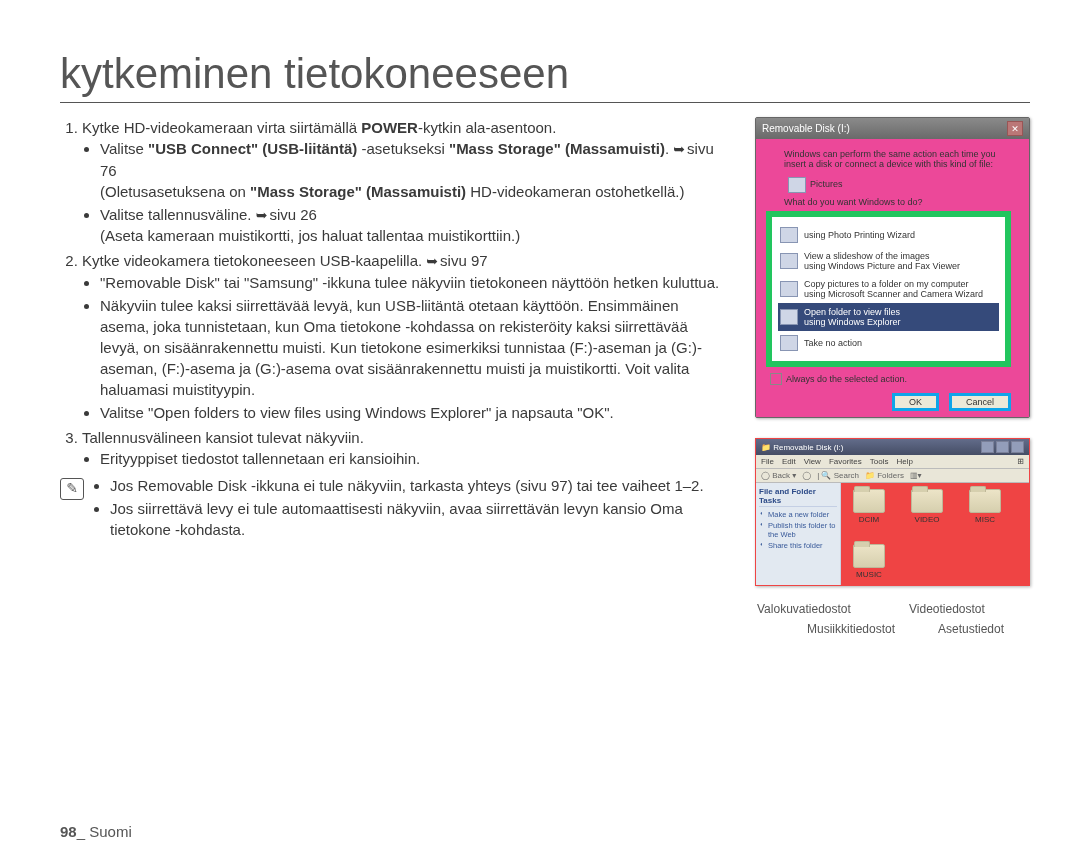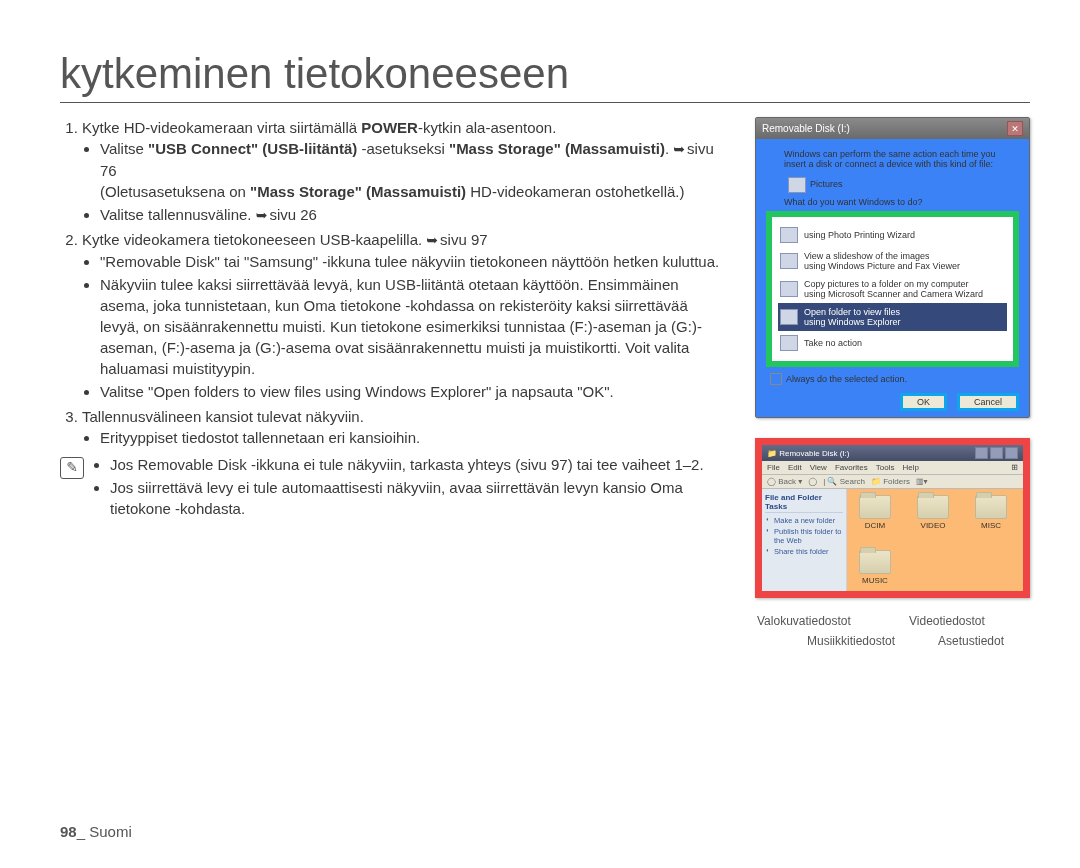--- a/index.html
+++ b/index.html
@@ -96,22 +96,22 @@
   }
   .dlg-close {
     width: 14px; height: 13px;
     background: #b77;
     border: 1px solid #955;
     color: #fff;
     display: flex; align-items: center; justify-content: center;
     font-size: 9px;
   }
   .dlg-body {
-    background: #3b82f6;
-    padding: 8px 10px 6px 10px;
+    background: #ec4899;
+    padding: 8px 18px 6px 10px;
   }
   .dlg-msg { margin: 2px 0 8px 18px; }
   .pictures { display: inline-block; margin: 0 0 4px 22px; }
   .dlg-prompt { margin: 0 0 4px 18px; }
   .dlg-list {
     background: #fff;
     border: 6px solid #22c55e;
     padding: 6px 6px;
     min-height: 120px;
   }
@@ -139,22 +139,22 @@
   .chk { width:10px;height:10px;border:1px solid #888; }
   .btn {
     border: 3px solid #0ea5e9;
     background: #ece9d8;
     padding: 1px 14px;
     border-radius: 0;
     font-size: 9px;
   }
   
   .explorer {
-    border: 7px solid #ef4444;
-    background: #fdba74;
+    border: 1px solid #ef4444;
+    background: #ef4444;
     font-size: 8px;
     box-shadow: 1px 1px 3px rgba(0,0,0,.3);
   }
   .ex-title {
     background: linear-gradient(#626c8a,#454d65);
     color: #fff;
     padding: 2px 5px;
     display: flex;
     justify-content: space-between;
     align-items: center;
@@ -245,20 +245,21 @@
       <ol class="main">
         <li>
           <span>Kytke HD-videokameraan virta siirtämällä </span><span class="b">POWER</span><span>-kytkin ala-asentoon.</span>
           <ul class="sub">
             <li>
               <span>Valitse </span><span class="b">"USB Connect" (USB-liitäntä)</span><span> -asetukseksi </span><span class="b">"Mass Storage" (Massamuisti)</span><span>. </span><span class="arrow"></span><span>sivu 76</span><br>
               <span>(Oletusasetuksena on </span><span class="b">"Mass Storage" (Massamuisti)</span><span> HD-videokameran ostohetkellä.)</span>
             </li>
             <li>
               <span>Valitse tallennusväline. </span><span class="arrow"></span><span>sivu 26</span><br>
+              <span>(Aseta kameraan muistikortti, jos haluat tallentaa muistikorttiin.)</span>
             </li>
           </ul>
         </li>
 
         <li>
           <span>Kytke videokamera tietokoneeseen USB-kaapelilla. </span><span class="arrow"></span><span>sivu 97</span>
           <ul class="sub">
             <li>"Removable Disk" tai "Samsung" -ikkuna tulee näkyviin tietokoneen näyttöön hetken kuluttua.</li>
             <li>Näkyviin tulee kaksi siirrettävää levyä, kun USB-liitäntä otetaan käyttöön. Ensimmäinen asema, joka tunnistetaan, kun Oma tietokone -kohdassa on rekisteröity kaksi siirrettävää levyä, on sisäänrakennettu muisti. Kun tietokone esimerkiksi tunnistaa (F:)-aseman ja (G:)-aseman, (F:)-asema ja (G:)-asema ovat sisäänrakennettu muisti ja muistikortti. Voit valita haluamasi muistityypin.</li>
             <li>Valitse "Open folders to view files using Windows Explorer" ja napsauta "OK".</li>

